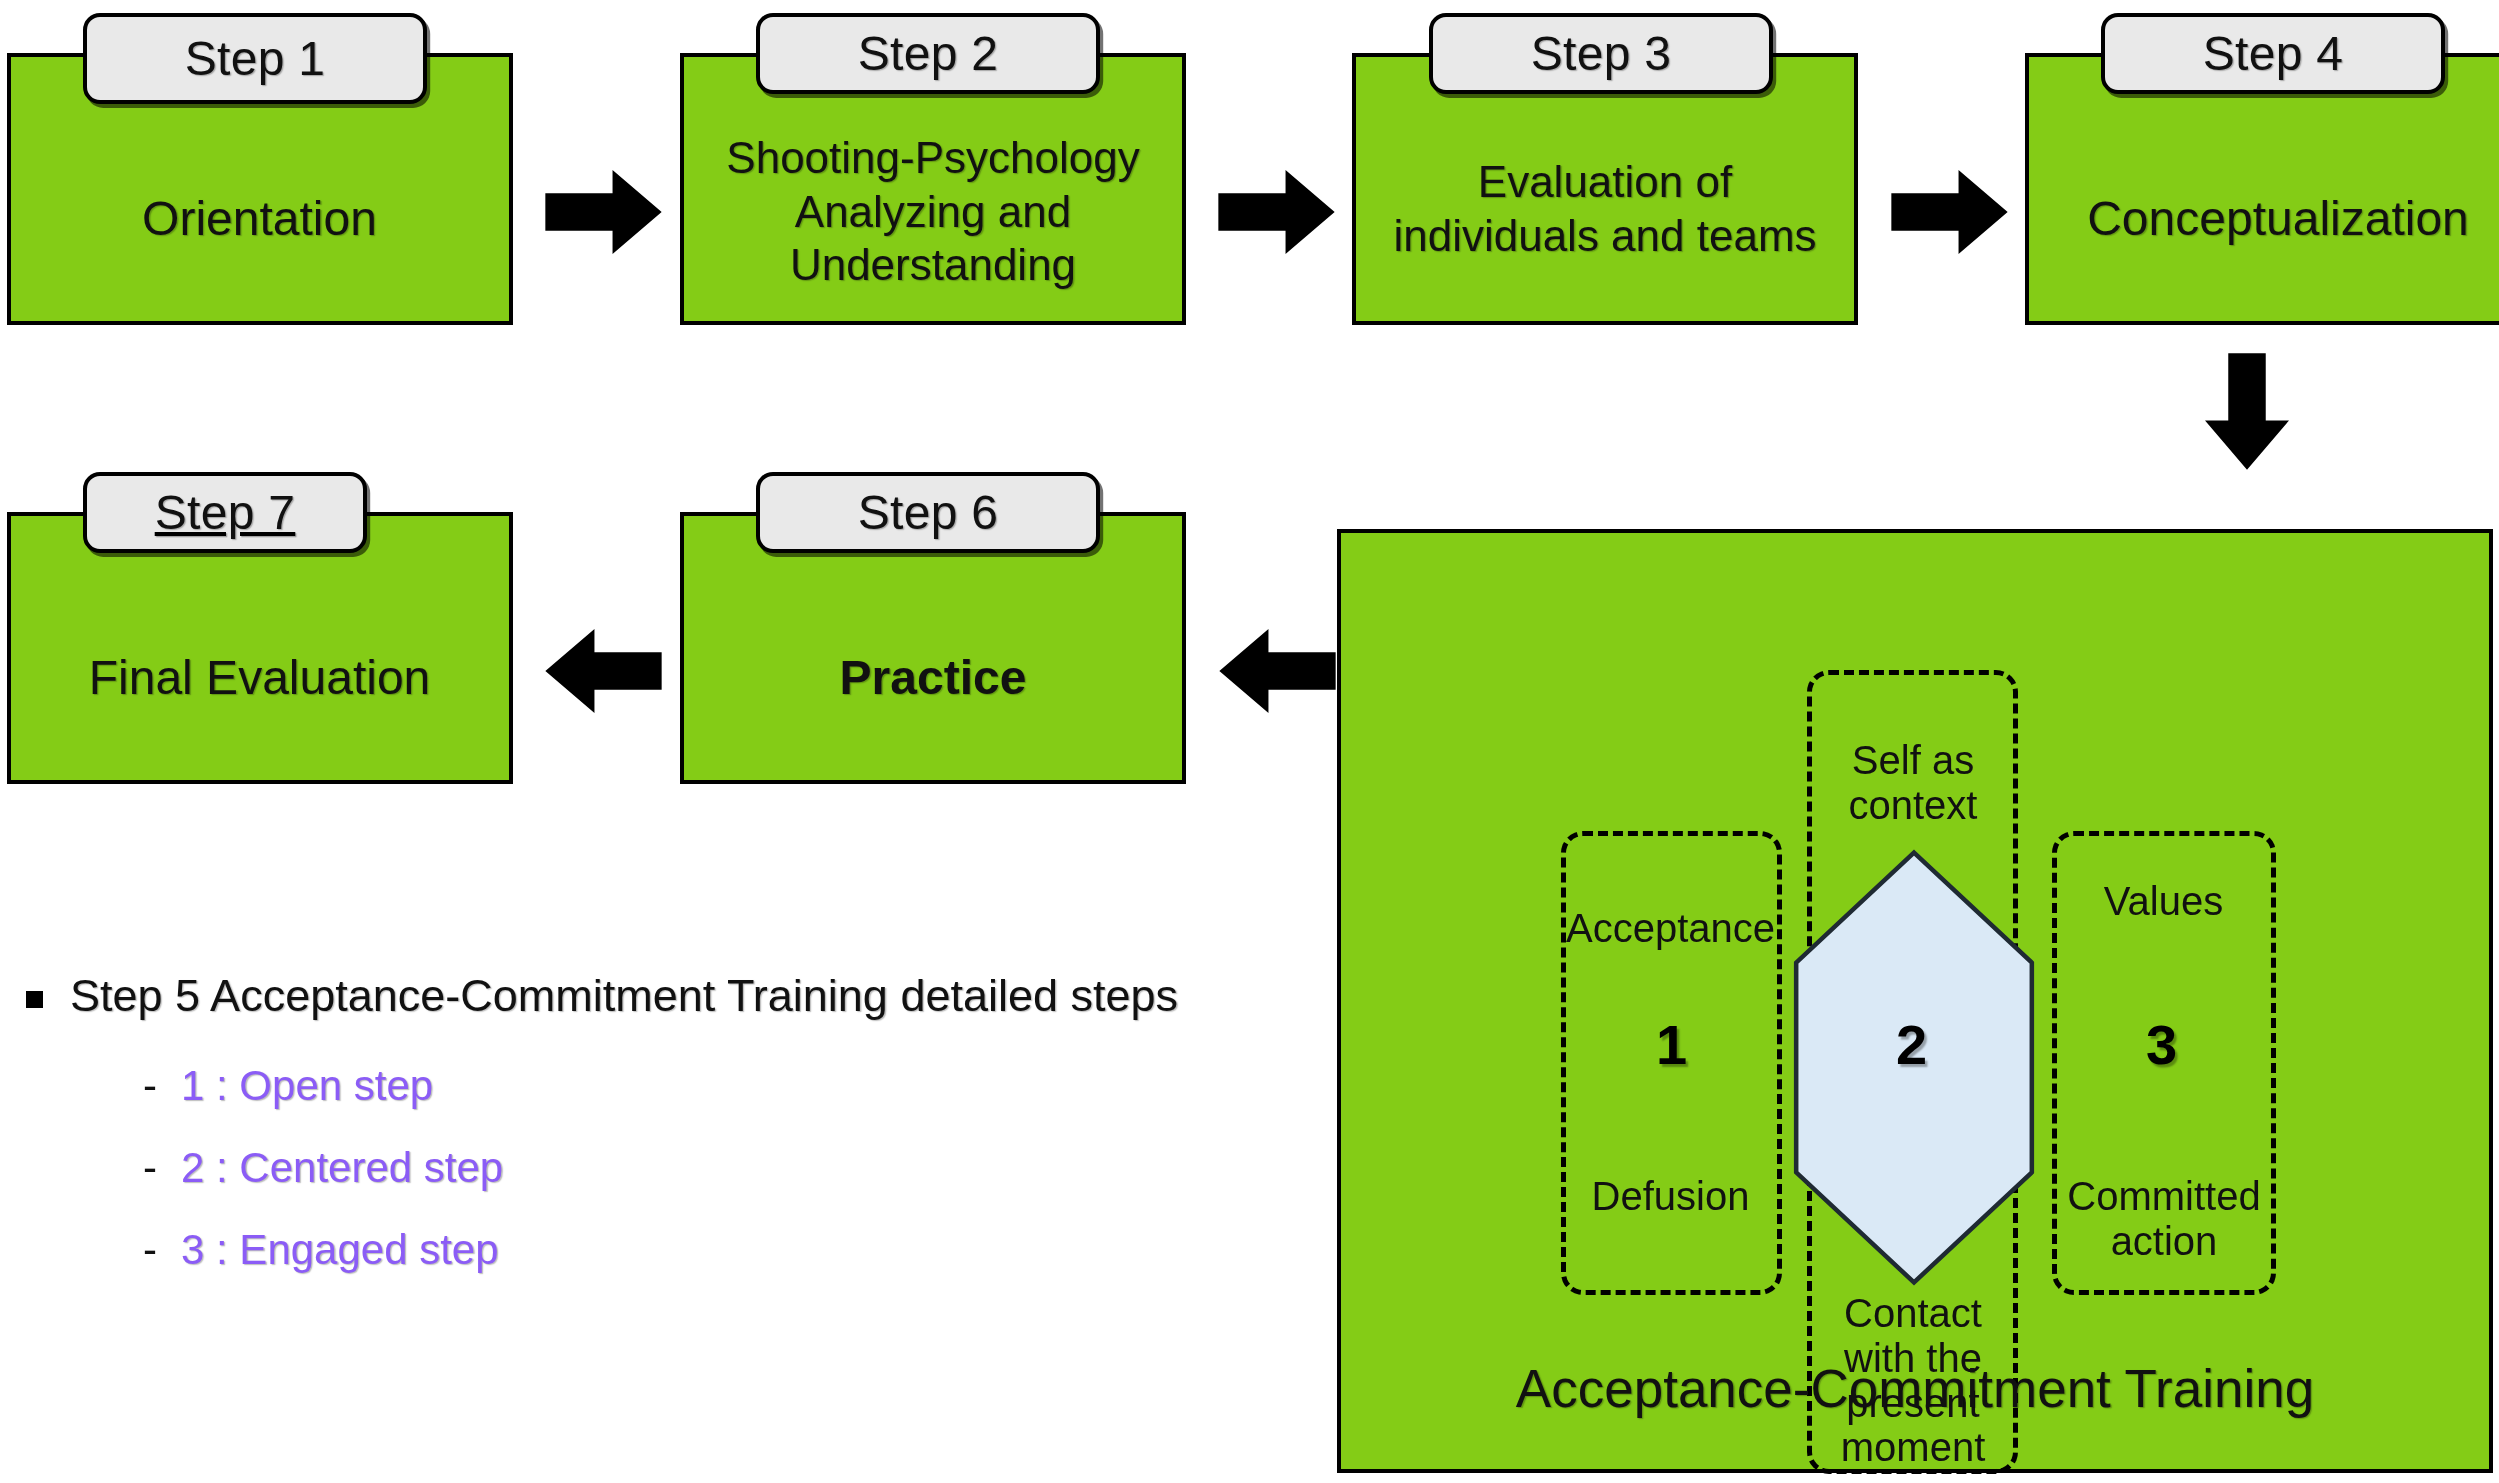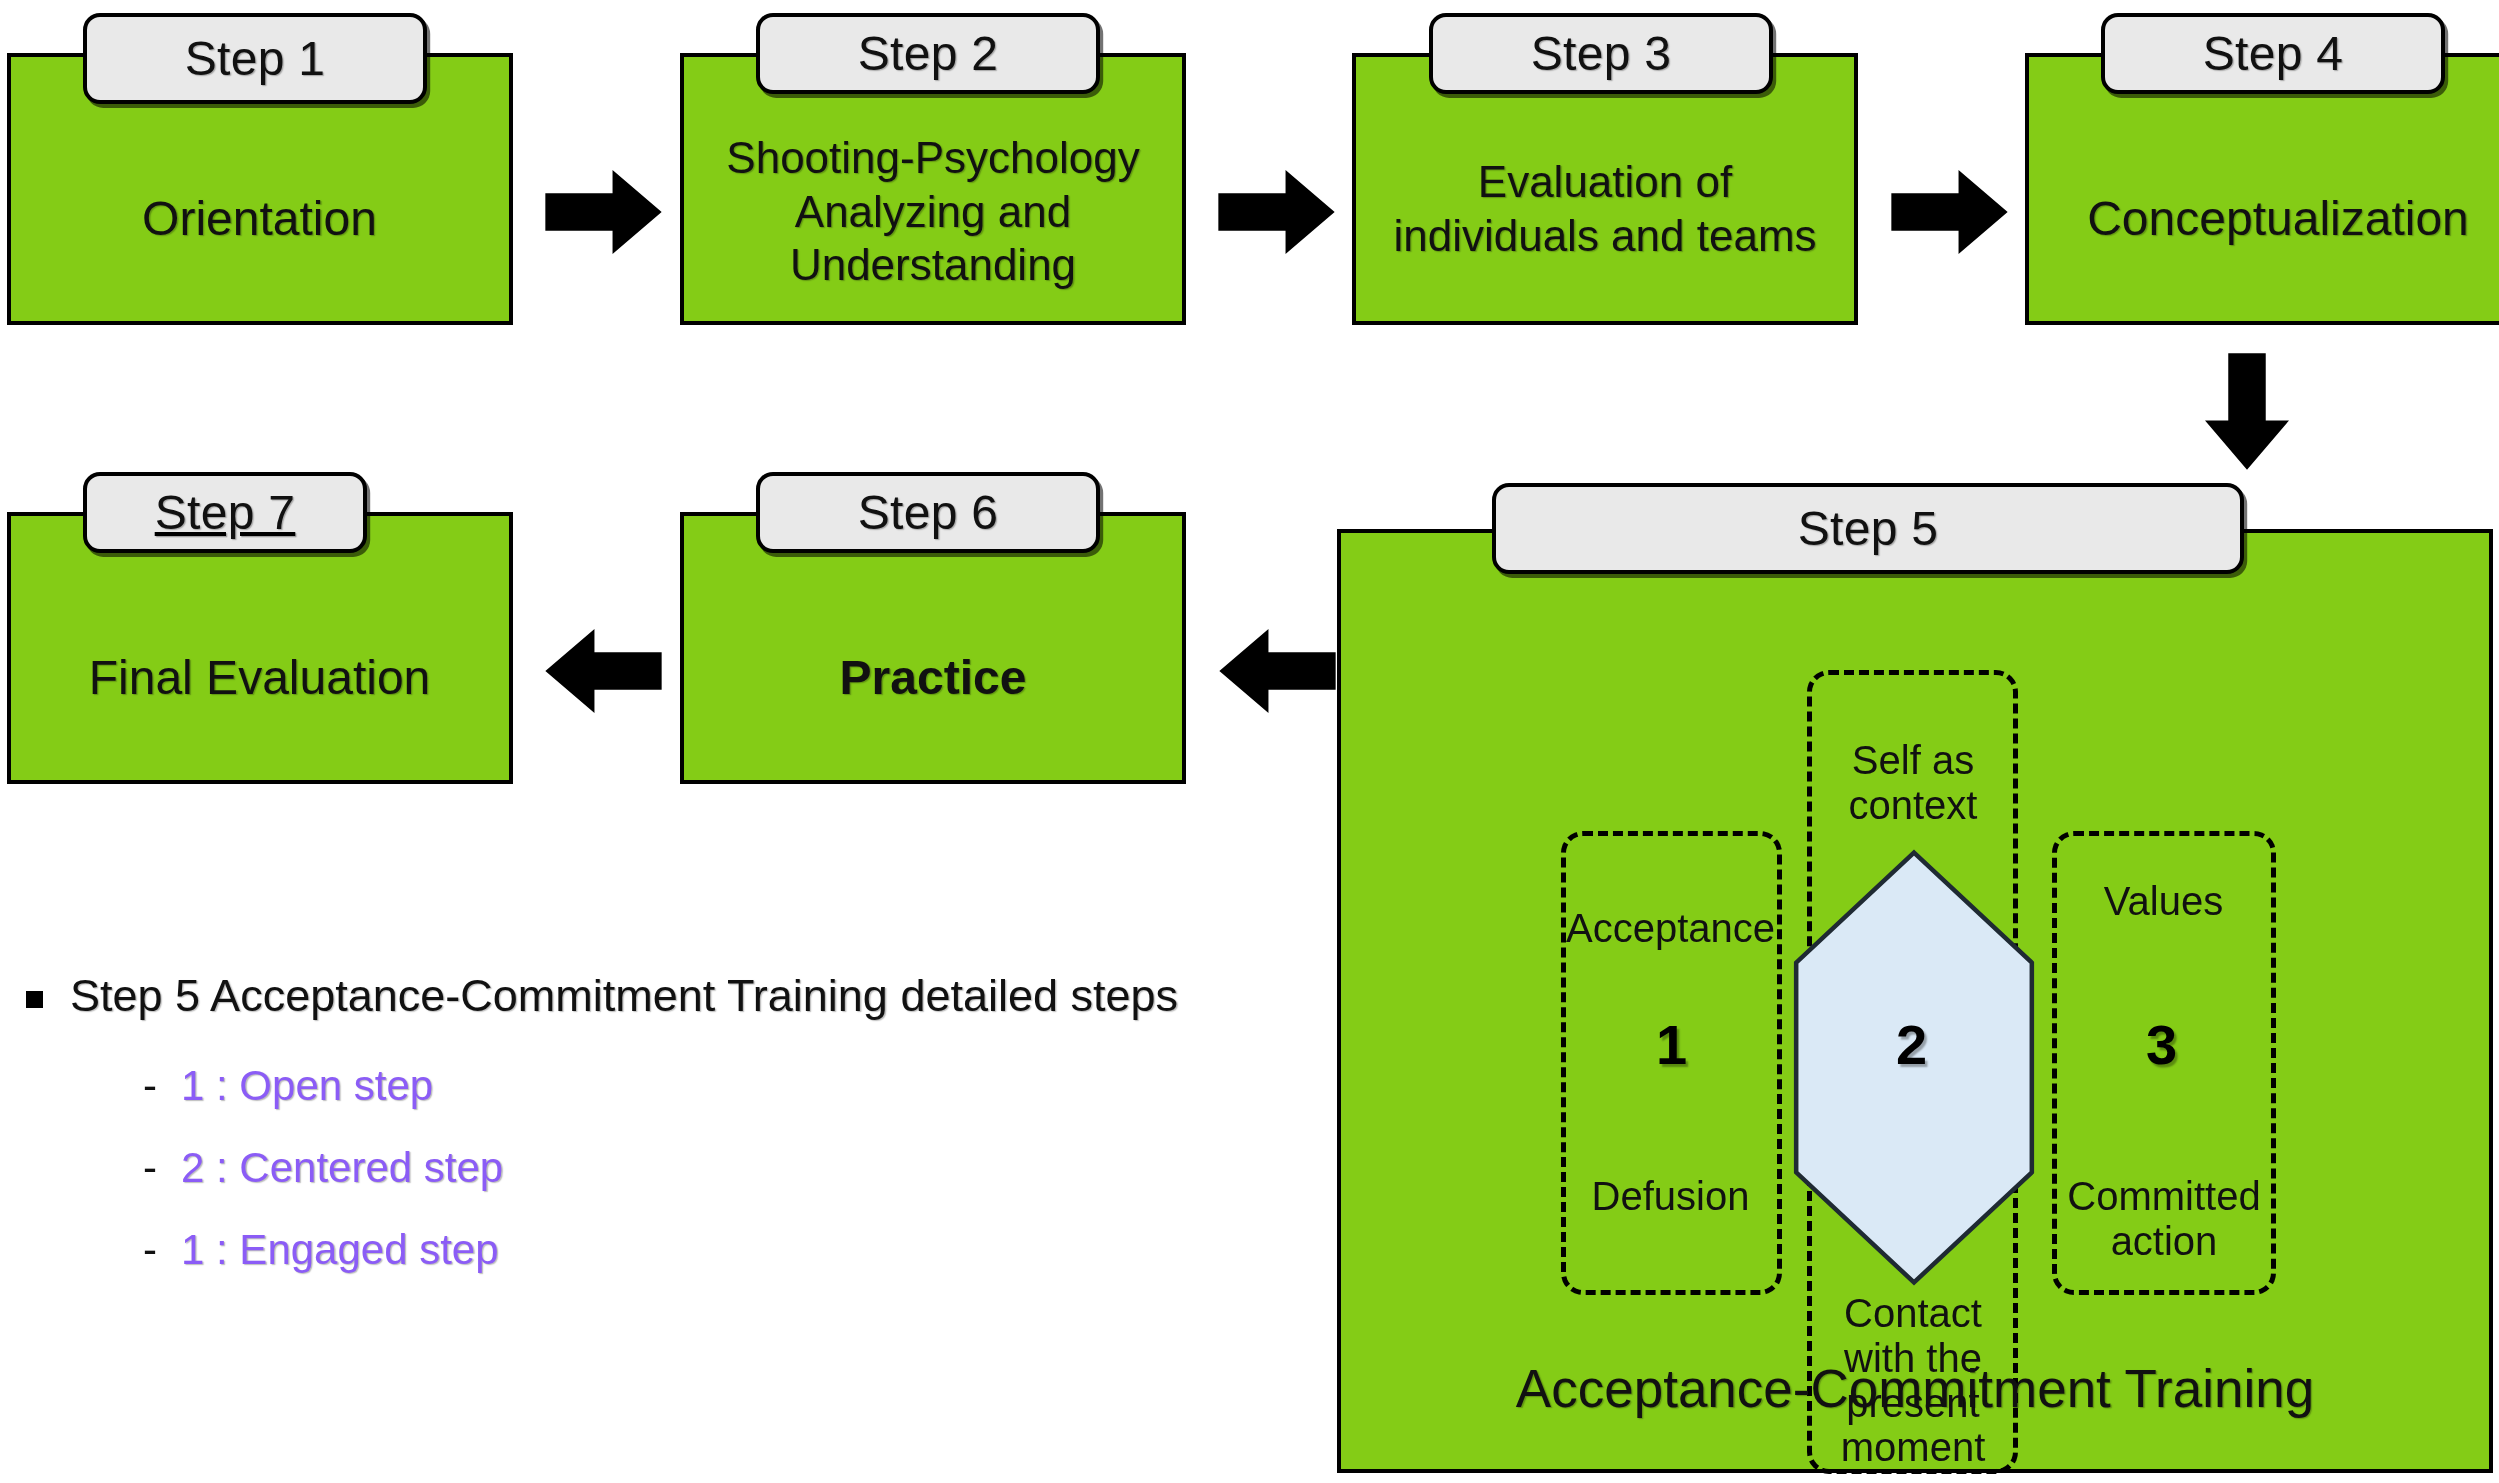--- a/index.html
+++ b/index.html
@@ -195,23 +195,20 @@
     <span>Step 6</span>
   </div>
 
   <div class="arrow" style="left:1219px;top:629px;">
     <svg width="117" height="84" viewBox="0 0 180 130" aria-hidden="true">
       <polygon points="180,36 76,36 76,0 0,65 76,130 76,94 180,94" fill="#000"></polygon>
     </svg>
   </div>
 
   <div class="step-box" style="left:1337px;top:529px;width:1156px;height:944px;"></div>
-  <div class="step-tab" style="left:1492px;top:483px;width:752px;height:91px;">
-    <span>Step 5</span>
-  </div>
 
   <div class="act" style="left:1337px;top:529px;width:1156px;height:944px;">
 
     <div class="dash-box" style="left:224px;top:302px;width:221px;height:464px;"></div>
     <div class="act-label" style="left:217px;top:350px;width:233px;margin-top:27px;">Acceptance</div>
     <div class="act-num" style="left:319px;top:483px;">1</div>
     <div class="act-label" style="left:217px;top:645px;width:233px;">Defusion</div>
 
     <div class="dash-box" style="left:715px;top:302px;width:224px;height:464px;"></div>
     <div class="act-label" style="left:713px;top:350px;width:227px;">Values</div>
@@ -247,18 +244,18 @@
     <div class="sub-row" style="margin-left:117px;margin-bottom:34px;">
       <div class="sub-dash">-</div>
       <div class="sub-text">1 :  Open step</div>
     </div>
     <div class="sub-row" style="margin-left:117px;margin-bottom:34px;">
       <div class="sub-dash">-</div>
       <div class="sub-text">2 :  Centered step</div>
     </div>
     <div class="sub-row" style="margin-left:117px;">
       <div class="sub-dash">-</div>
-      <div class="sub-text">1 :  Engaged step</div>
+      <div class="sub-text">3 :  Engaged step</div>
     </div>
   </div>
 
 </div>
 
 
 </body></html>

